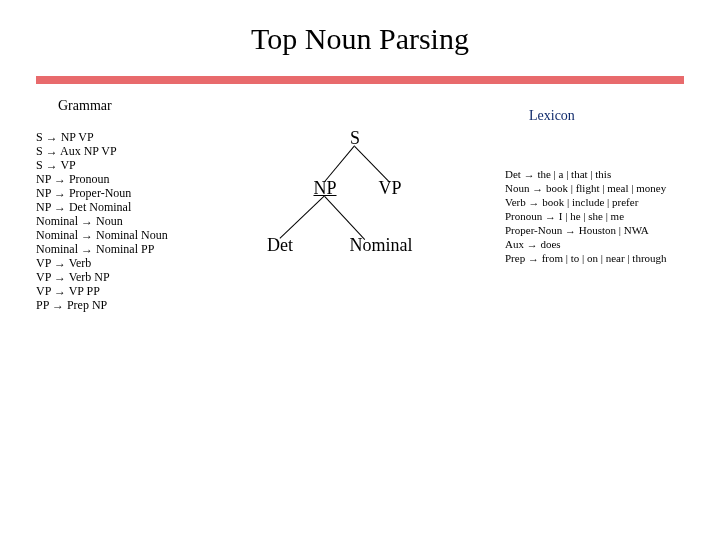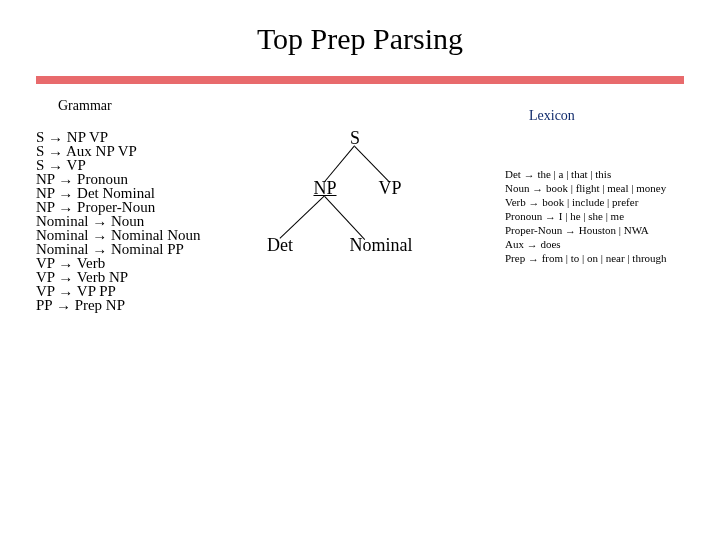--- a/index.html
+++ b/index.html
@@ -41,21 +41,21 @@
     position: absolute;
     top: 108px;
     left: 529px;
     font-size: 14px;
     color: #102a6b;
   }
   .grammar-rules {
     position: absolute;
     top: 130px;
     left: 36px;
-    font-size: 15px;
+    font-size: 12px;
     line-height: 14px;
     white-space: nowrap;
   }
   .lexicon-rules {
     position: absolute;
     top: 138px;
     left: 505px;
     font-size: 11px;
     line-height: 14px;
     white-space: nowrap;
@@ -79,33 +79,33 @@
   .line {
     position: absolute;
     background: #000;
     height: 1.3px;
     transform-origin: 0 0;
   }
 </style>
 </head>
 <body>
 
-<div class="title">Top Prep Parsing</div>
+<div class="title">Top Noun Parsing</div>
 <div class="rule"></div>
 
 <div class="grammar-label">Grammar</div>
 <div class="lexicon-label">Lexicon</div>
 
 <div class="grammar-rules" id="grammar-rules">
     <div>S → NP VP</div>
     <div>S → Aux NP VP</div>
     <div>S → VP</div>
     <div>NP → Pronoun</div>
+    <div>NP → Proper-Noun</div>
     <div>NP → Det Nominal</div>
-    <div>NP → Proper-Noun</div>
     <div>Nominal → Noun</div>
     <div>Nominal → Nominal Noun</div>
     <div>Nominal → Nominal PP</div>
     <div>VP → Verb</div>
     <div>VP → Verb NP</div>
     <div>VP → VP PP</div>
     <div>PP → Prep NP</div>
   </div>
 <div class="lexicon-rules" id="lexicon-rules">
     <div>Det → the | a | that | this</div>

